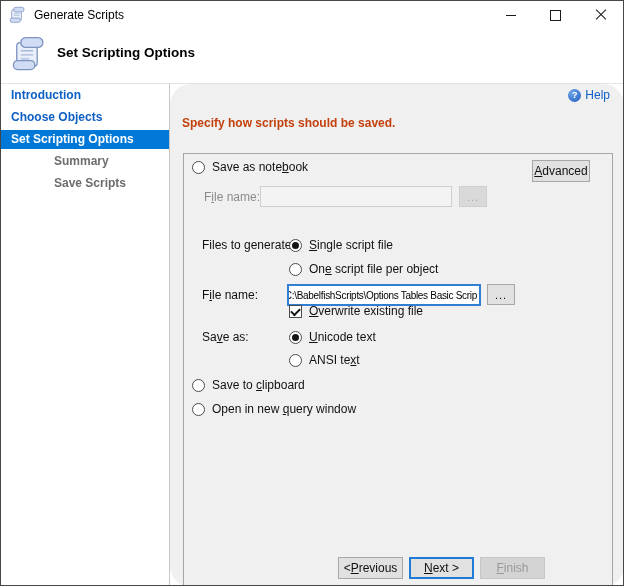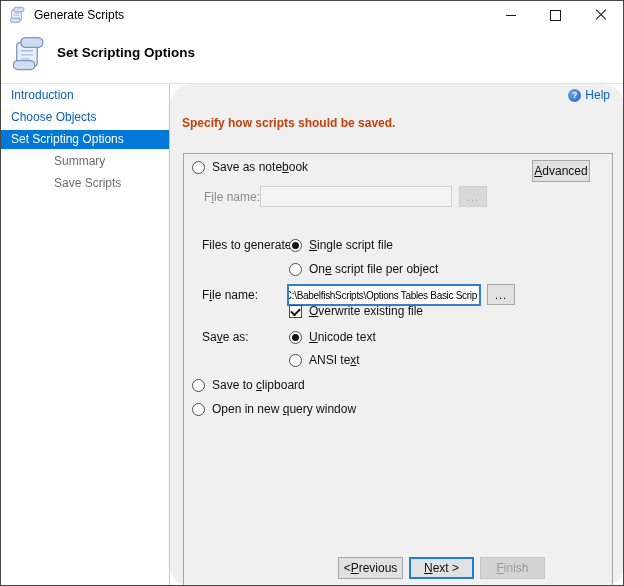--- a/index.html
+++ b/index.html
@@ -26,21 +26,21 @@
 
   
   .header{left:0;top:28px;width:100%;height:54px;background:#fff;}
   .header .big-icon{position:absolute;left:10px;top:5px;width:36px;height:40px;}
   .header-title{position:absolute;left:56px;top:16px;font-size:13.5px;font-weight:bold;color:#000;}
   .header-sep{left:0;top:82px;width:100%;height:1px;background:#e3e3e3;}
 
   
   .sidebar{left:0;top:83px;width:168px;height:503px;background:#fff;}
   .side-divider{left:168px;top:83px;width:1px;height:503px;background:#c7c7c7;}
-  .side-item{height:22px;line-height:22px;padding-left:10px;color:#0d5fc4;cursor:default;}
+  .side-item{height:22px;line-height:22px;padding-left:10px;color:#0d5fc4;cursor:default;font-weight:bold;}
   .side-item.selected{background:#0078d7;color:#fff;height:19px;line-height:19px;margin:2px 0 1px 0;}
   .side-item.disabled{color:#6d6d6d;margin-left:43px;}
 
   
   .content{left:169px;top:83px;width:454px;height:503px;background:#f0f0f0;border-radius:21px;}
   .help-link{position:absolute;right:14px;top:4px;display:flex;align-items:center;gap:4px;color:#0d5fc4;}
   .help-q{width:13px;height:13px;border-radius:50%;background:radial-gradient(circle at 35% 30%,#6ea6e8,#1f5bbd);display:flex;align-items:center;justify-content:center;flex:none;}
   .help-q::after{content:"?";color:#fff;font-size:9px;font-weight:bold;}
   .instruction{position:absolute;left:12px;top:32px;font-weight:bold;color:#c2410c;}
 

